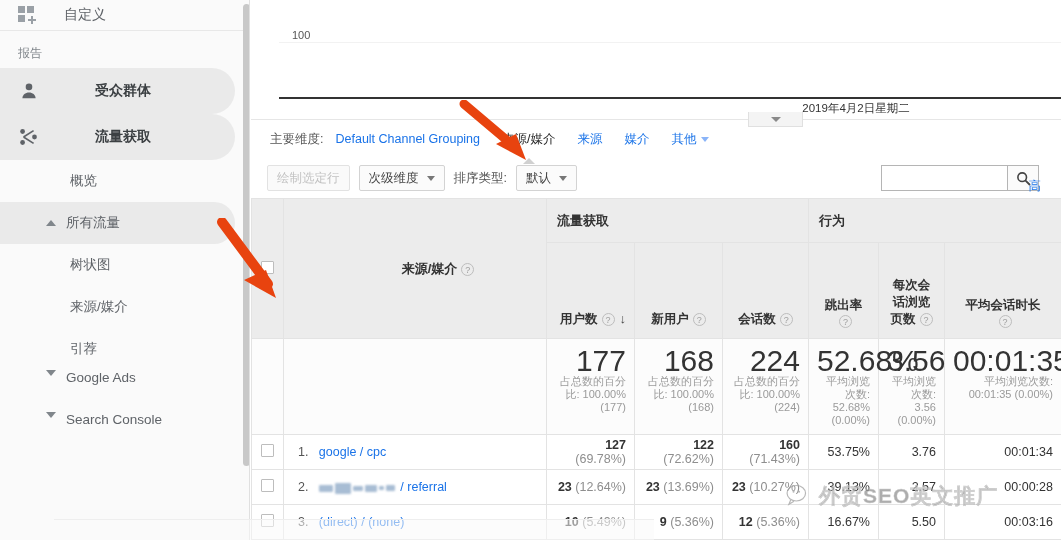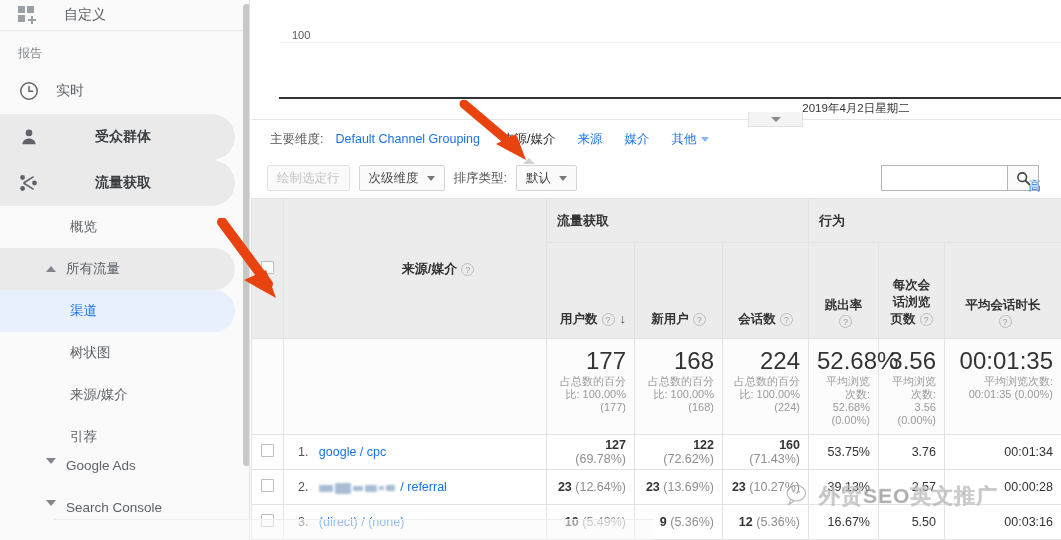--- a/index.html
+++ b/index.html
@@ -121,21 +121,21 @@
     display:inline-block; width:13px; height:13px; line-height:12px; border-radius:50%;
     border:1px solid #bdbdbd; color:#9e9e9e; font-size:9px; text-align:center; font-weight:normal;
     vertical-align:middle; margin-left:4px;
   }
   .sort-arrow{ display:inline-block; margin-left:5px; color:#444; font-size:13px; font-weight:normal; }
   .cbcell{ text-align:center; vertical-align:middle; background:#ececec; }
   .cb{ width:13px; height:13px; border:1px solid #bdbdbd; background:#fff; display:inline-block; border-radius:1px; }
   td.cbcell{ background:#fff; }
 
   .sum-row td{ background:#fcfcfc; height:96px; vertical-align:top; padding:10px 8px 0 8px!important; text-align:right; }
-  .sum-big{ font-size:24px; color:#333; line-height:24px; font-weight:normal; }
+  .sum-big{ font-size:30px; color:#333; line-height:24px; font-weight:normal; }
   .sum-sub{ font-size:11px; color:#9a9a9a; line-height:13px; margin-top:2px; }
 
   .drow td{ height:35px; padding:0 8px!important; color:#333; }
   .drow td.idx{ text-align:left; padding-left:14px!important; color:#555; }
   .drow .lnk{ color:#1a73e8; cursor:pointer; }
   .drow td.num{ text-align:right; }
   .drow .b{ font-weight:bold; }
   .drow .pct{ color:#8e8e8e; font-weight:normal; }
   .redact{ display:inline-block; vertical-align:middle; }
   .redact b{ display:inline-block; background:#a8bdd4; margin-right:2px; border-radius:1px; vertical-align:middle; filter:blur(1px); }
@@ -166,29 +166,20 @@
       <i></i>
         <i></i>
         <i></i>
         <span class="plus"></span>
     </span>
     <span class="lbl">自定义</span>
   </div>
 
   <div class="section-label">报告</div>
 
-  <div class="nav-item">
-    <span class="ico">
-      <svg viewBox="0 0 24 24" width="22" height="22">
-          <circle cx="12" cy="12" r="9" fill="none" stroke="#5f6368" stroke-width="1.6"></circle>
-          <path d="M12 7v5.3h4" fill="none" stroke="#5f6368" stroke-width="1.6" stroke-linecap="round"></path>
-        </svg>
-    </span>
-    <span class="txt">实时</span>
-  </div>
 
   <div class="nav-item pill">
     <span class="ico">
       <svg viewBox="0 0 24 24" width="22" height="22">
           <circle cx="12" cy="7.5" r="3.6" fill="#5f6368"></circle>
           <path d="M4.8 20c0-4 3.3-6.4 7.2-6.4s7.2 2.4 7.2 6.4z" fill="#5f6368"></path>
         </svg>
     </span>
     <span class="txt">受众群体</span>
   </div>
@@ -207,23 +198,20 @@
 
   <div class="sub-item">
     <span class="txt">概览</span>
   </div>
 
   <div class="sub-item expand">
     <span class="caret up"></span>
     <span class="txt">所有流量</span>
   </div>
 
-  <div class="sub-item selected">
-    <span class="txt">渠道</span>
-  </div>
   <div class="sub-item">
     <span class="txt">树状图</span>
   </div>
   <div class="sub-item">
     <span class="txt">来源/媒介</span>
   </div>
   <div class="sub-item">
     <span class="txt">引荐</span>
   </div>
 

